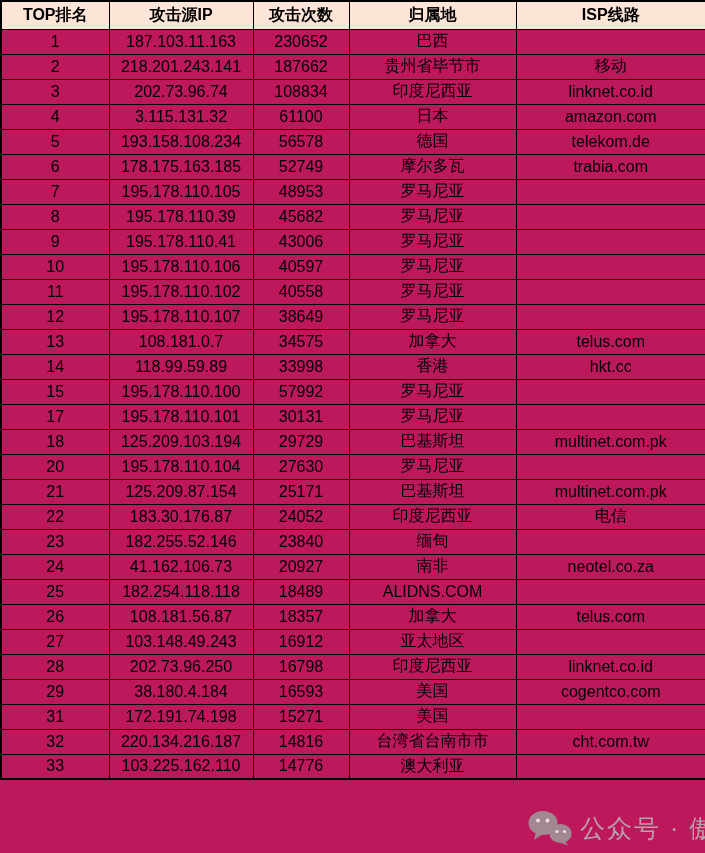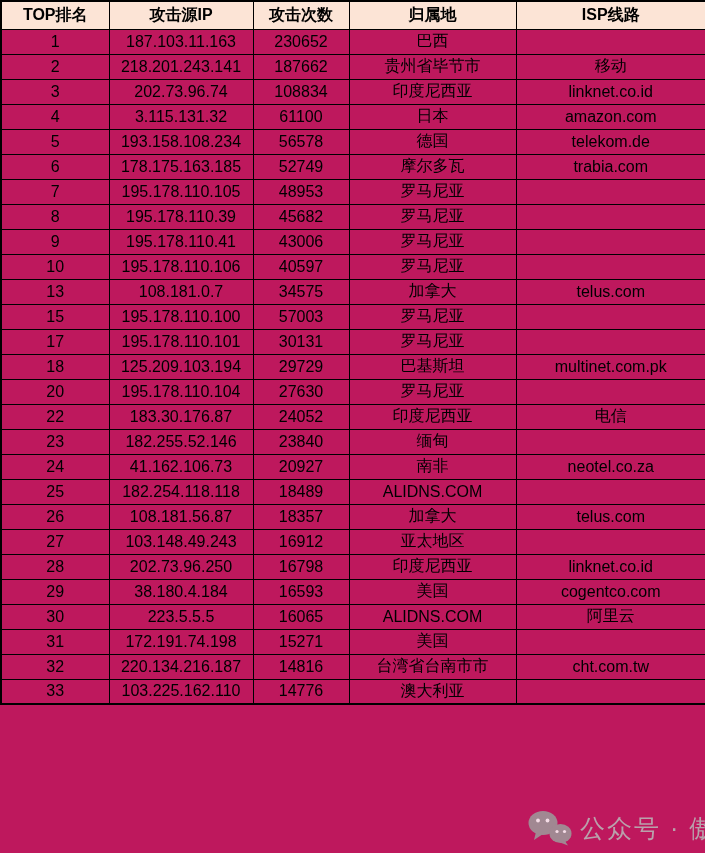--- a/index.html
+++ b/index.html
@@ -168,35 +168,56 @@
         </tr>
 
         <tr>
           <td>10</td>
           <td>195.178.110.106</td>
           <td>40597</td>
           <td>罗马尼亚</td>
           <td></td>
         </tr>
 
-
+        <tr>
+          <td>11</td>
+          <td>195.178.110.102</td>
+          <td>40558</td>
+          <td>罗马尼亚</td>
+          <td></td>
+        </tr>
+
+        <tr>
+          <td>12</td>
+          <td>195.178.110.107</td>
+          <td>38649</td>
+          <td>罗马尼亚</td>
+          <td></td>
+        </tr>
 
         <tr>
           <td>13</td>
           <td>108.181.0.7</td>
           <td>34575</td>
           <td>加拿大</td>
           <td>telus.com</td>
         </tr>
 
+        <tr>
+          <td>14</td>
+          <td>118.99.59.89</td>
+          <td>33998</td>
+          <td>香港</td>
+          <td>hkt.cc</td>
+        </tr>
 
         <tr>
           <td>15</td>
           <td>195.178.110.100</td>
-          <td>57003</td>
+          <td>57992</td>
           <td>罗马尼亚</td>
           <td></td>
         </tr>
 
 
         <tr>
           <td>17</td>
           <td>195.178.110.101</td>
           <td>30131</td>
           <td>罗马尼亚</td>
@@ -213,20 +234,27 @@
 
 
         <tr>
           <td>20</td>
           <td>195.178.110.104</td>
           <td>27630</td>
           <td>罗马尼亚</td>
           <td></td>
         </tr>
 
+        <tr>
+          <td>21</td>
+          <td>125.209.87.154</td>
+          <td>25171</td>
+          <td>巴基斯坦</td>
+          <td>multinet.com.pk</td>
+        </tr>
 
         <tr>
           <td>22</td>
           <td>183.30.176.87</td>
           <td>24052</td>
           <td>印度尼西亚</td>
           <td>电信</td>
         </tr>
 
         <tr>
@@ -278,27 +306,20 @@
         </tr>
 
         <tr>
           <td>29</td>
           <td>38.180.4.184</td>
           <td>16593</td>
           <td>美国</td>
           <td>cogentco.com</td>
         </tr>
 
-        <tr>
-          <td>30</td>
-          <td>223.5.5.5</td>
-          <td>16065</td>
-          <td>ALIDNS.COM</td>
-          <td>阿里云</td>
-        </tr>
 
         <tr>
           <td>31</td>
           <td>172.191.74.198</td>
           <td>15271</td>
           <td>美国</td>
           <td></td>
         </tr>
 
         <tr>

